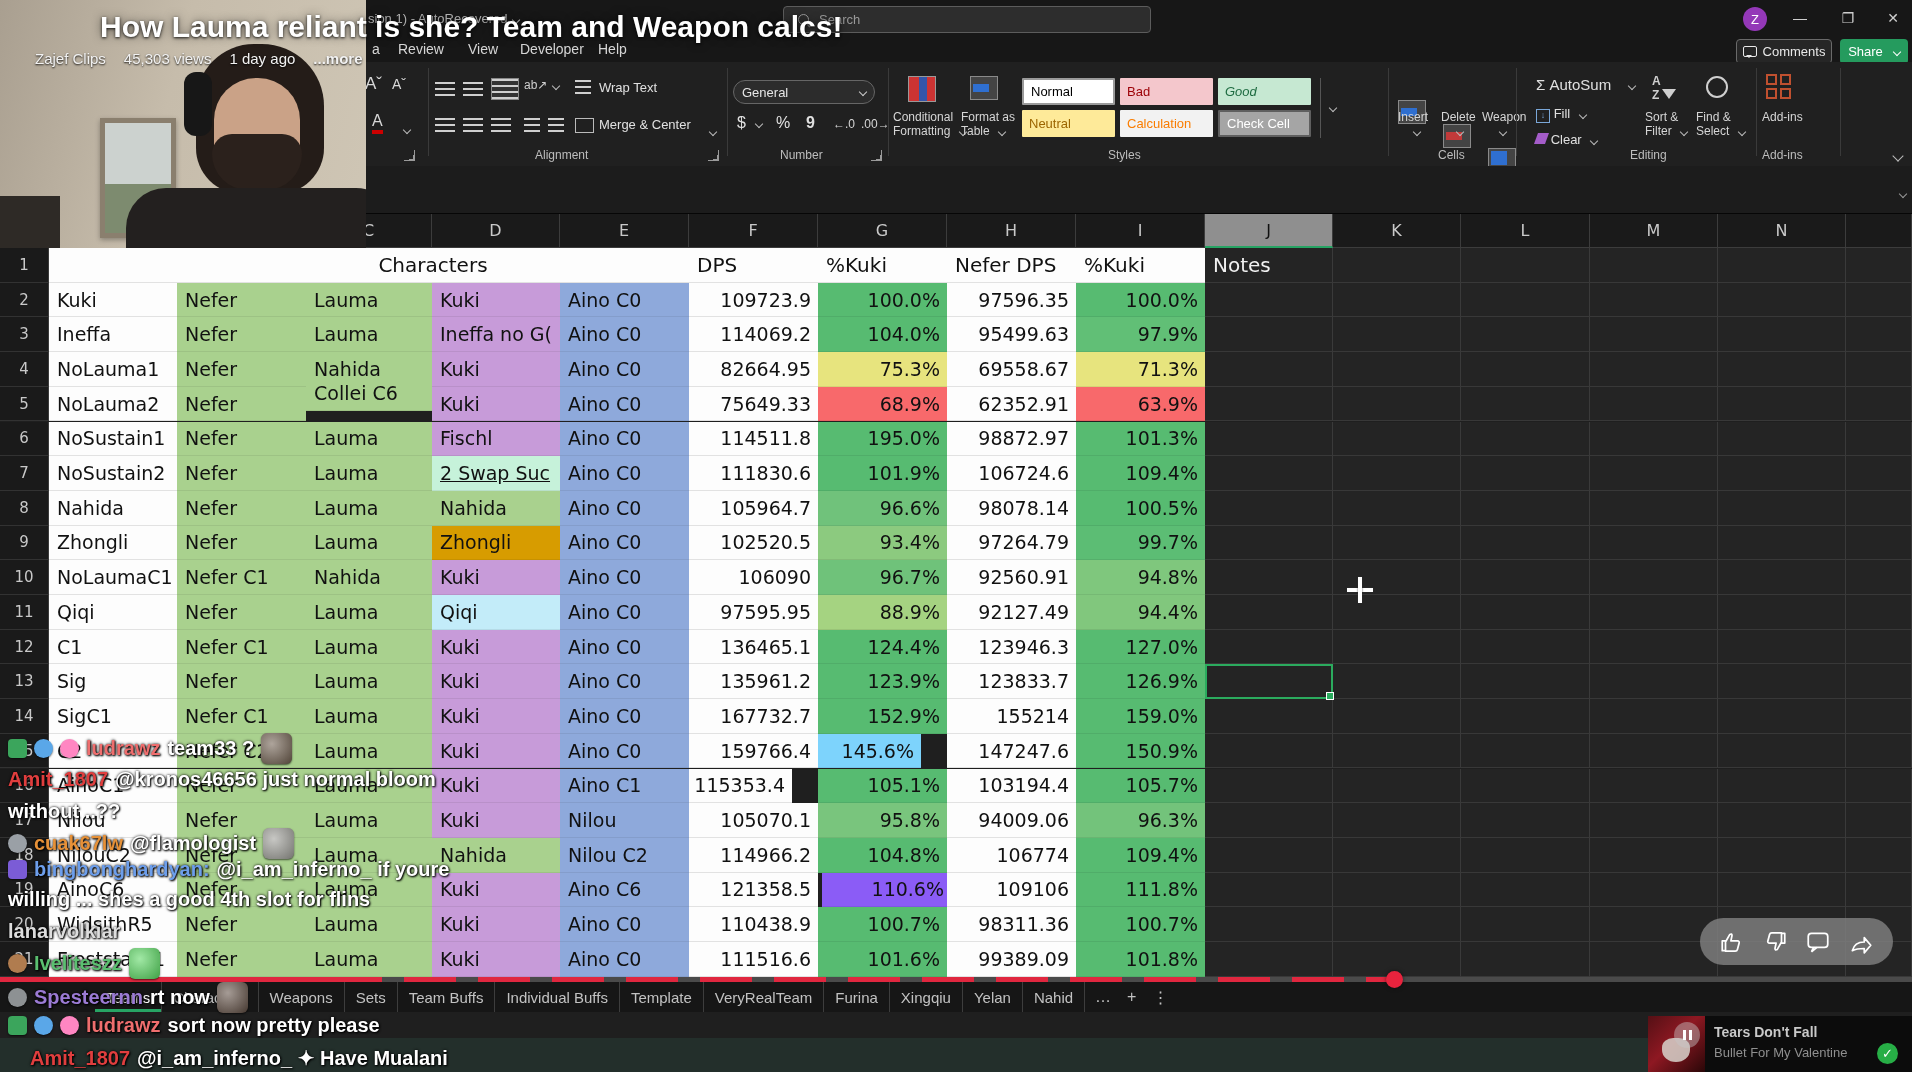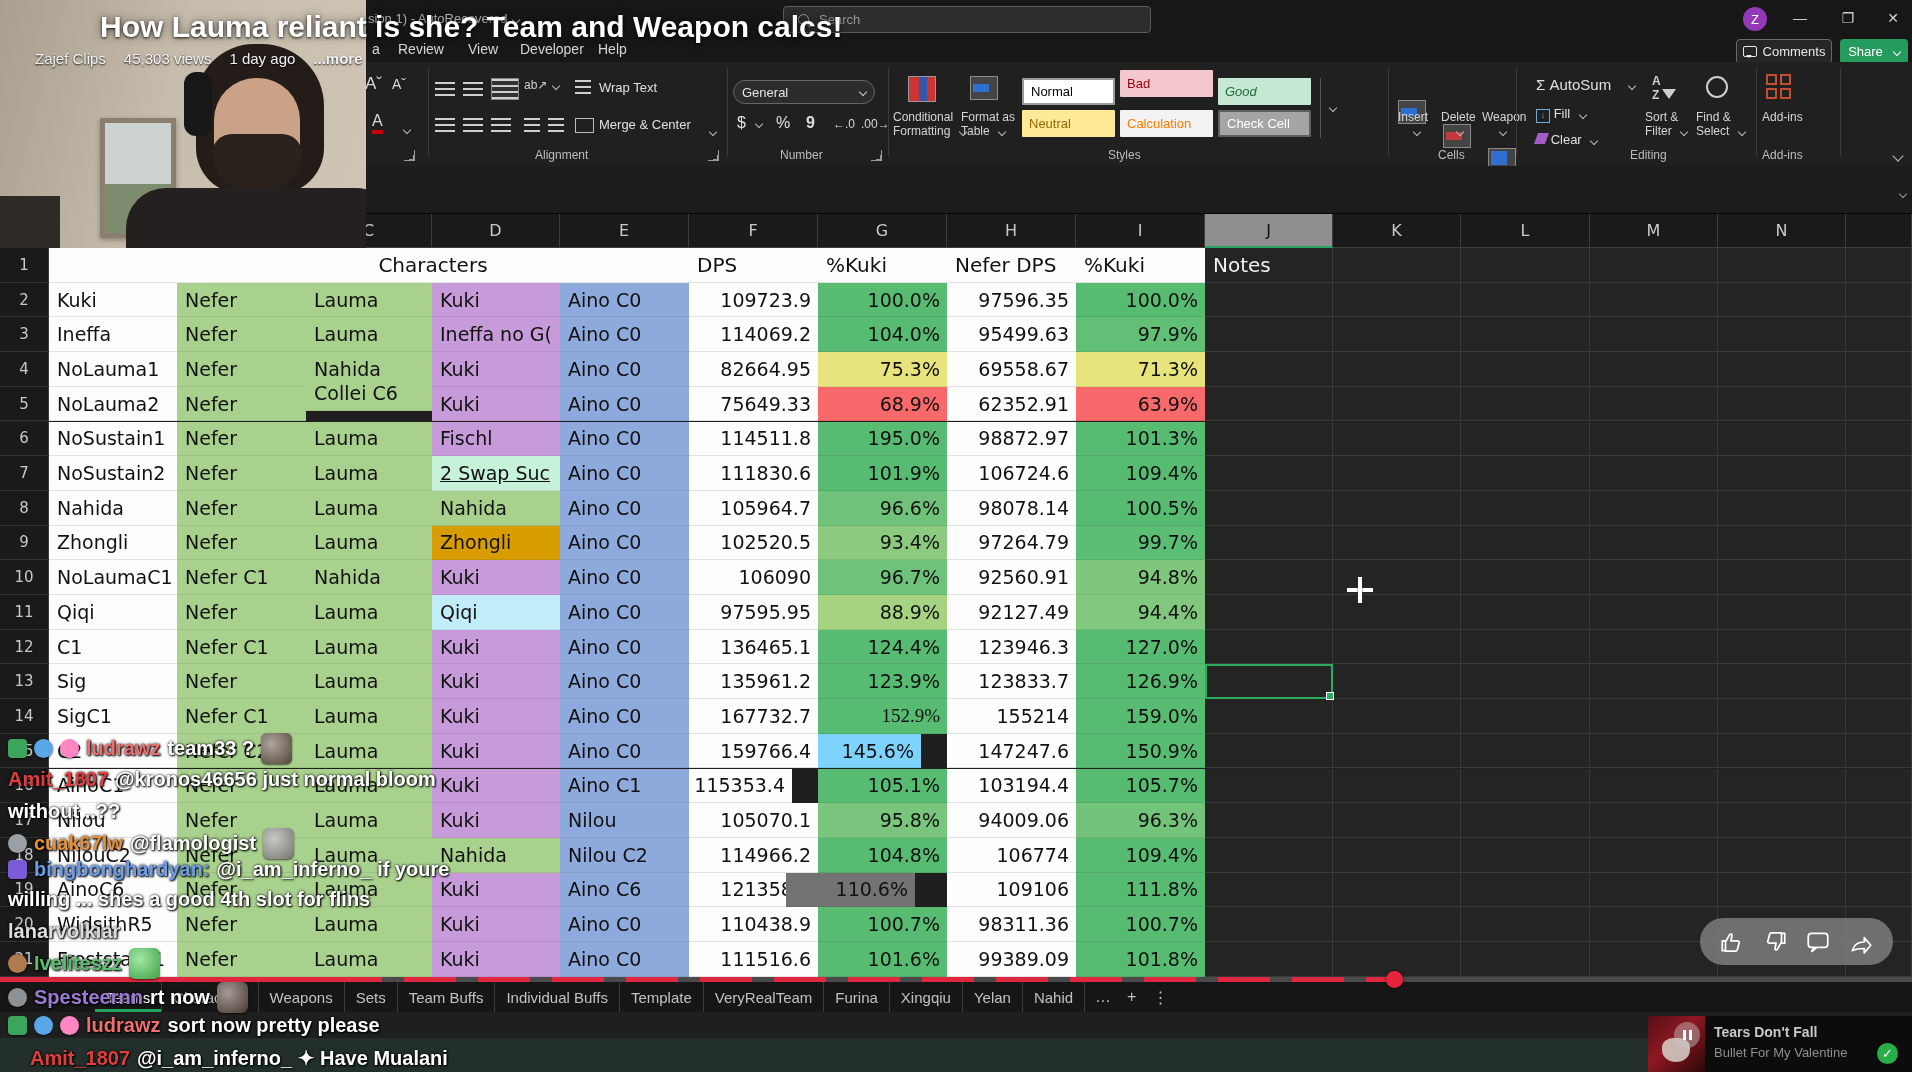--- a/index.html
+++ b/index.html
@@ -171,21 +171,21 @@
     <div class="abs launch" style="left:871px"></div>
     <div class="abs vsep" style="left:888px"></div>
 
     <div class="abs" style="left:908px;top:14px;width:26px;height:24px;background:linear-gradient(90deg,#c33 0 40%,#35a 40% 70%,#c33 70% 100%);border:1px solid #999"></div>
     <div class="abs rsmall" style="left:893px;top:48px"><span>Conditional</span><br><span>Formatting</span> <span class="chev sm" style="border-color:#bbb"></span></div>
     <div class="abs cellicon" style="left:970px;top:14px">
         <span class="fillb"></span>
       </div>
     <div class="abs rsmall" style="left:961px;top:48px"><span>Format as</span><br><span>Table</span> <span class="chev sm" style="border-color:#bbb"></span></div>
     <div class="abs stylecell" style="left:1022px;top:16px;background:#fff;color:#000;border:2px solid #9a9a9a">Normal</div>
-    <div class="abs stylecell" style="left:1120px;top:8px;background:#f4c7cc;color:#9c0006">Bad</div>
+    <div class="abs stylecell" style="left:1120px;top:16px;background:#f4c7cc;color:#9c0006">Bad</div>
     <div class="abs stylecell" style="left:1218px;top:16px;background:#c6e8d2;color:#1e6b41;font-style:italic">Good</div>
     <div class="abs stylecell" style="left:1022px;top:48px;background:#feea99;color:#9c6500">Neutral</div>
     <div class="abs stylecell" style="left:1120px;top:48px;background:#f2f2f2;color:#fa7d00">Calculation</div>
     <div class="abs stylecell" style="left:1218px;top:48px;background:#a5a5a5;color:#fff;border:2px solid #5f5f5f">Check Cell</div>
     <div class="abs" style="left:1320px;top:16px;width:18px;height:60px;border-left:1px solid #555;display:flex;align-items:center;justify-content:center">
         <span class="chev sm" style="border-color:#bbb"></span>
       </div>
     <div class="abs glabel" style="left:1108px">Styles</div>
     <div class="abs vsep" style="left:1388px"></div>
 
@@ -457,21 +457,21 @@
       <div class="cell dk" style="left: 1461px; top: 664.4px; width: 129px; height: 34.7px;"></div>
       <div class="cell dk" style="left: 1590px; top: 664.4px; width: 128px; height: 34.7px;"></div>
       <div class="cell dk" style="left: 1718px; top: 664.4px; width: 128px; height: 34.7px;"></div>
       <div class="cell dk" style="left: 1846px; top: 664.4px; width: 66px; height: 34.7px;"></div>
       <div class="cell lt txt" style="left: 49px; top: 699.1px; width: 128px; height: 34.7px;">SigC1</div>
       <div class="cell fill txt" style="left: 177px; top: 699.1px; width: 129px; height: 34.7px; background: rgb(169, 209, 142);">Nefer C1</div>
       <div class="cell fill txt" style="left: 306px; top: 699.1px; width: 126px; height: 34.7px; background: rgb(169, 209, 142);">Lauma</div>
       <div class="cell fill txt" style="left: 432px; top: 699.1px; width: 128px; height: 34.7px; background: rgb(199, 155, 217);">Kuki</div>
       <div class="cell fill txt" style="left: 560px; top: 699.1px; width: 129px; height: 34.7px; background: rgb(142, 169, 219);">Aino C0</div>
       <div class="cell lt num" style="left: 689px; top: 699.1px; width: 129px; height: 34.7px;">167732.7</div>
-      <div class="cell fill num" style="left: 818px; top: 699.1px; width: 129px; height: 34.7px; background: rgb(87, 187, 113); font-family: Liberation Serif, serif;">152.9%</div>
+      <div class="cell fill num" style="left: 818px; top: 699.1px; width: 129px; height: 34.7px; background: rgb(87, 187, 113);">152.9%</div>
       <div class="cell lt num" style="left: 947px; top: 699.1px; width: 129px; height: 34.7px;">155214</div>
       <div class="cell fill num" style="left: 1076px; top: 699.1px; width: 129px; height: 34.7px; background: rgb(87, 187, 113);">159.0%</div>
       <div class="cell dk" style="left: 1205px; top: 699.1px; width: 128px; height: 34.7px;"></div>
       <div class="cell dk" style="left: 1333px; top: 699.1px; width: 128px; height: 34.7px;"></div>
       <div class="cell dk" style="left: 1461px; top: 699.1px; width: 129px; height: 34.7px;"></div>
       <div class="cell dk" style="left: 1590px; top: 699.1px; width: 128px; height: 34.7px;"></div>
       <div class="cell dk" style="left: 1718px; top: 699.1px; width: 128px; height: 34.7px;"></div>
       <div class="cell dk" style="left: 1846px; top: 699.1px; width: 66px; height: 34.7px;"></div>
       <div class="cell lt txt" style="left: 49px; top: 733.8px; width: 128px; height: 34.7px;">C2</div>
       <div class="cell fill txt" style="left: 177px; top: 733.8px; width: 129px; height: 34.7px; background: rgb(169, 209, 142);">Nefer C2</div>
@@ -532,21 +532,21 @@
       <div class="cell dk" style="left: 1461px; top: 837.9px; width: 129px; height: 34.7px;"></div>
       <div class="cell dk" style="left: 1590px; top: 837.9px; width: 128px; height: 34.7px;"></div>
       <div class="cell dk" style="left: 1718px; top: 837.9px; width: 128px; height: 34.7px;"></div>
       <div class="cell dk" style="left: 1846px; top: 837.9px; width: 66px; height: 34.7px;"></div>
       <div class="cell lt txt" style="left: 49px; top: 872.6px; width: 128px; height: 34.7px;">AinoC6</div>
       <div class="cell fill txt" style="left: 177px; top: 872.6px; width: 129px; height: 34.7px; background: rgb(169, 209, 142);">Nefer</div>
       <div class="cell fill txt" style="left: 306px; top: 872.6px; width: 126px; height: 34.7px; background: rgb(169, 209, 142);">Lauma</div>
       <div class="cell fill txt" style="left: 432px; top: 872.6px; width: 128px; height: 34.7px; background: rgb(199, 155, 217);">Kuki</div>
       <div class="cell fill txt" style="left: 560px; top: 872.6px; width: 129px; height: 34.7px; background: rgb(142, 169, 219);">Aino C6</div>
       <div class="cell lt num" style="left: 689px; top: 872.6px; width: 129px; height: 34.7px;">121358.5</div>
-      <div class="cell fill num" style="left: 786px; top: 872.6px; width: 129px; height: 34.7px; background: #737373;">110.6%</div>
+      <div class="cell fill num" style="left: 822px; top: 872.6px; width: 129px; height: 34.7px; background: #8b5cf6;">110.6%</div>
       <div class="cell lt num" style="left: 947px; top: 872.6px; width: 129px; height: 34.7px;">109106</div>
       <div class="cell fill num" style="left: 1076px; top: 872.6px; width: 129px; height: 34.7px; background: rgb(87, 187, 113);">111.8%</div>
       <div class="cell dk" style="left: 1205px; top: 872.6px; width: 128px; height: 34.7px;"></div>
       <div class="cell dk" style="left: 1333px; top: 872.6px; width: 128px; height: 34.7px;"></div>
       <div class="cell dk" style="left: 1461px; top: 872.6px; width: 129px; height: 34.7px;"></div>
       <div class="cell dk" style="left: 1590px; top: 872.6px; width: 128px; height: 34.7px;"></div>
       <div class="cell dk" style="left: 1718px; top: 872.6px; width: 128px; height: 34.7px;"></div>
       <div class="cell dk" style="left: 1846px; top: 872.6px; width: 66px; height: 34.7px;"></div>
       <div class="cell lt txt" style="left: 49px; top: 907.3px; width: 128px; height: 34.7px;">WidsithR5</div>
       <div class="cell fill txt" style="left: 177px; top: 907.3px; width: 129px; height: 34.7px; background: rgb(169, 209, 142);">Nefer</div>

